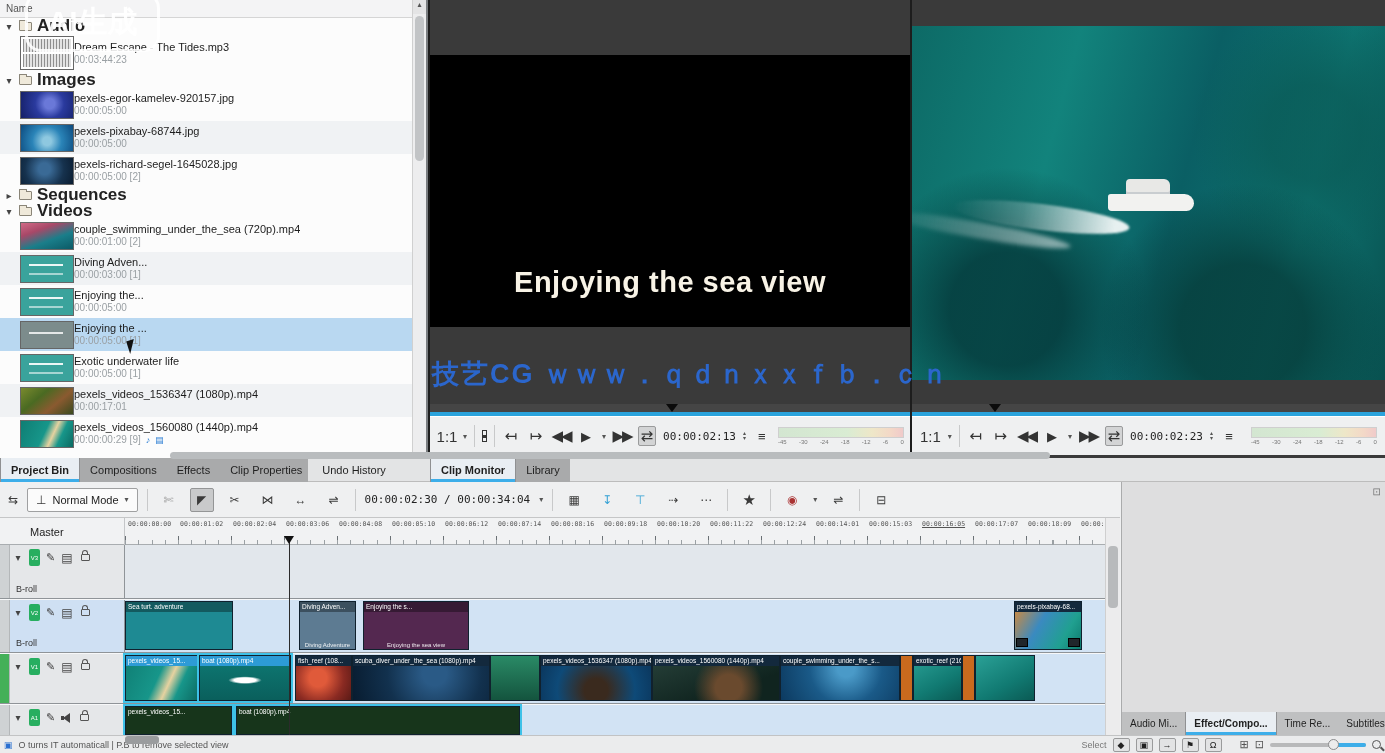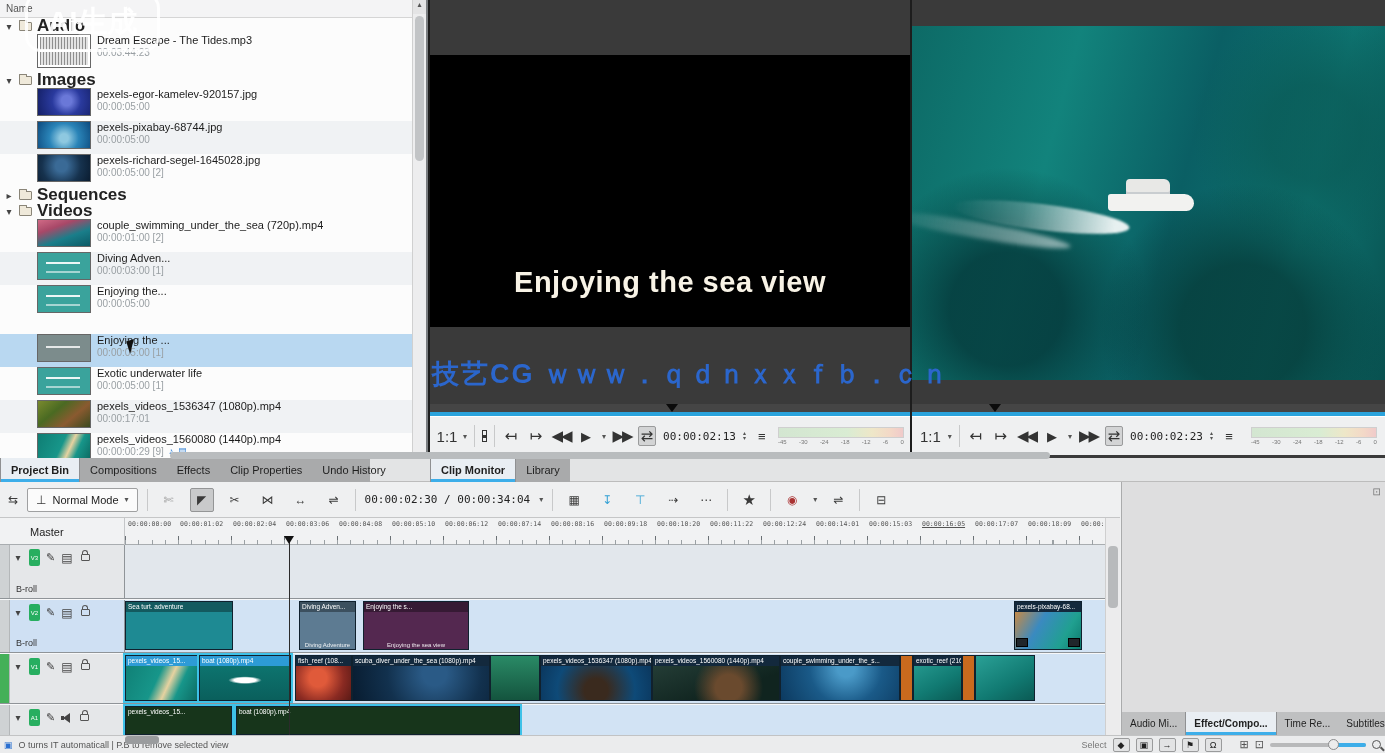--- a/index.html
+++ b/index.html
@@ -7,23 +7,23 @@
   body { font-family:"Liberation Sans", sans-serif; background:#eff0f1; color:#222; position:relative; }
   .abs { position:absolute; }
   .mono { font-family:"DejaVu Sans Mono", monospace; }
 
   
   #bin { left:0; top:0; width:428px; height:458px; background:#fcfcfc; border-right:2px solid #7a7d80; overflow:hidden; }
   #bin-header { height:18px; border-bottom:1px solid #d5d5d5; background:#f4f4f5; font-size:10px; color:#555; padding:3px 6px; }
   #bin-list { position:absolute; top:18px; left:0; right:14px; bottom:0; overflow:hidden; }
   .bgroup { display:flex; align-items:center; height:16px; padding-left:4px; gap:5px; }
   .bgroup .glabel { font-size:17px; font-weight:bold; color:#222; }
-  .bitem { display:flex; height:33px; padding-left:37px; gap:6px; }
+  .bitem { display:flex; align-items:center; height:33px; padding-left:20px; }
   .bitem.alt { background:#f0f2f4; }
-  .bitem.sel { background:#b9d8f1;margin-top:16px; }
+  .bitem.sel { background:#b9d8f1; }
   .bthumb { width:54px; height:28px; border:1px solid #666; flex:0 0 auto; position:relative; overflow:hidden; }
   .bitem.tall { height:38px; } .bitem.tall .bthumb { height:34px; }
   .bmeta { line-height:1.15; overflow:hidden; white-space:nowrap; }
   .bname { font-size:11px; color:#1c1c1c; }
   .bdur  { font-size:10px; color:#9aa0a4; display:flex; gap:5px; align-items:center;}
   .bbadge { color:#2e7fd4; font-size:9px; }
   .exp { font-size:10px; color:#444; width:10px; text-align:center; }
   
   .ifold { width:13px; height:9px; background:#efe9da; border:1px solid #8a8578; border-radius:1px; position:relative; flex:0 0 auto;}
   .ifold:before { content:""; position:absolute; top:-3px; left:-1px; width:6px; height:2px; background:#efe9da; border:1px solid #8a8578; border-bottom:none; border-radius:1px 1px 0 0; }
@@ -402,21 +402,21 @@
           <span>-18</span>
           <span>-12</span>
           <span>-6</span>
           <span>0</span>
         </span>
     </span>
   </div>
 </div>
 
 <div class="abs" id="tabrow">
-  <div class="tabstrip" id="tabs-left" style="left:0;width:370px">
+  <div class="tabstrip" id="tabs-left" style="left:0;width:308px">
       <div class="tab active">Project Bin</div>
       <div class="tab">Compositions</div>
       <div class="tab">Effects</div>
       <div class="tab">Clip Properties</div>
       <div class="tab">Undo History</div>
     </div>
   <div class="tabstrip" id="tabs-mid" style="left:430px">
       <div class="tab active">Clip Monitor</div>
       <div class="tab">Library</div>
     </div>

